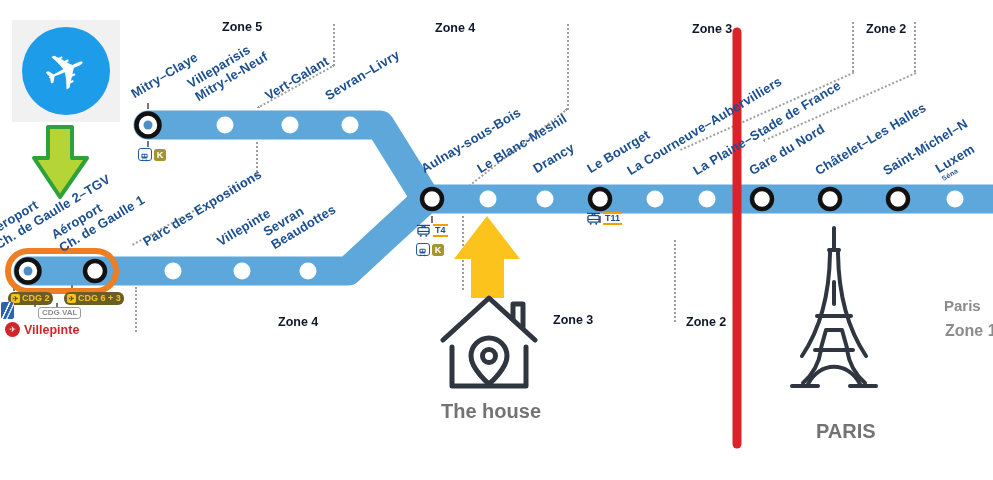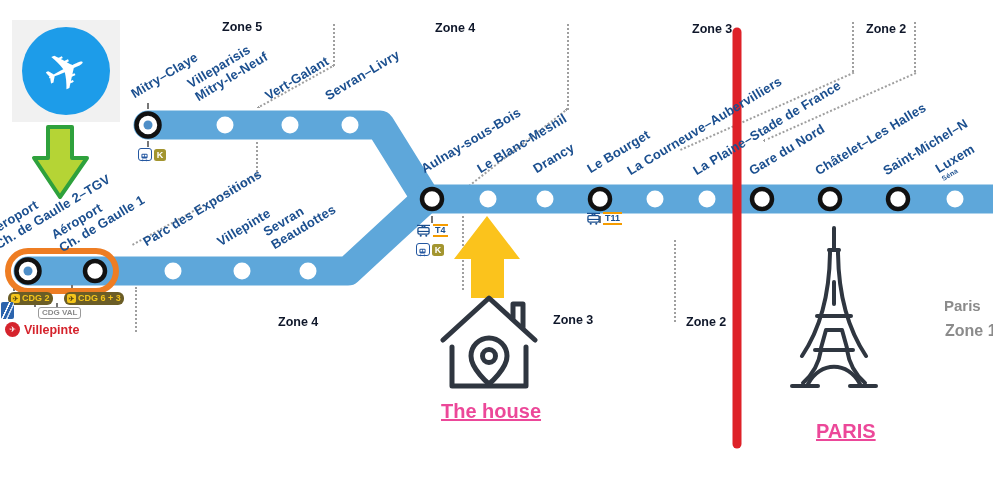--- a/index.html
+++ b/index.html
@@ -30,21 +30,21 @@
           color:#8a8a8a;font-weight:bold;font-size:8px;line-height:10px;padding:0 3px;}
   .tgv-ico{position:absolute;width:13px;height:17px;background:#2b64ad;border-radius:2px;
            background-image:linear-gradient(115deg,transparent 38%,#fff 40%,#fff 46%,transparent 48%,
            transparent 60%,#cfe0f5 62%,#cfe0f5 68%,transparent 70%);}
   .rb-circ{position:absolute;width:15px;height:15px;border-radius:50%;background:#d5232c;color:#fff;
            font-size:8px;line-height:15px;text-align:center;}
   .rb-text{position:absolute;color:#d5232c;font-weight:bold;font-size:12.5px;}
   
   .orange-rect{position:absolute;left:5px;top:248px;width:114px;height:46px;border:6px solid #ee7d23;
                border-radius:24px;box-sizing:border-box;}
-  .red-caption{position:absolute;color:#ec4899;font-weight:bold;font-size:20px;white-space:nowrap;text-decoration:underline;}
+  .red-caption{position:absolute;color:#737373;font-weight:bold;font-size:20px;white-space:nowrap;}
   .plane-sq{position:absolute;left:12px;top:20px;width:108px;height:102px;background:#f1f1f1;}
   .plane-circ{position:absolute;left:22px;top:27px;width:88px;height:88px;border-radius:50%;
               background:#1d9ce9;color:#fff;display:flex;align-items:center;justify-content:center;}
   .plane-circ span{font-size:52px;transform:rotate(-25deg);}
   .paris-gray{position:absolute;color:#8b8b8b;font-weight:bold;white-space:nowrap;}
 </style>
 </head>
 <body>
 
 <div class="stage">

